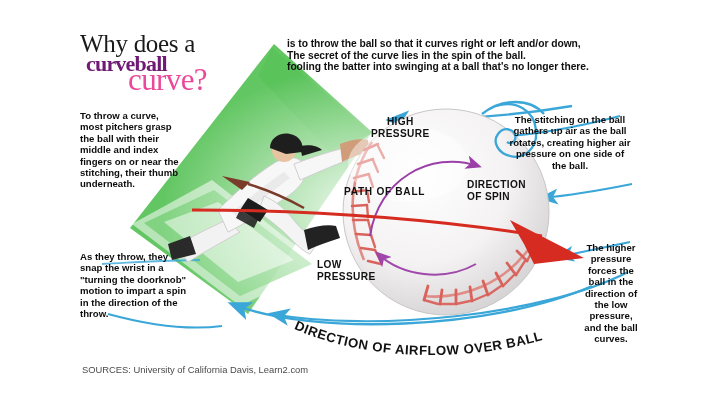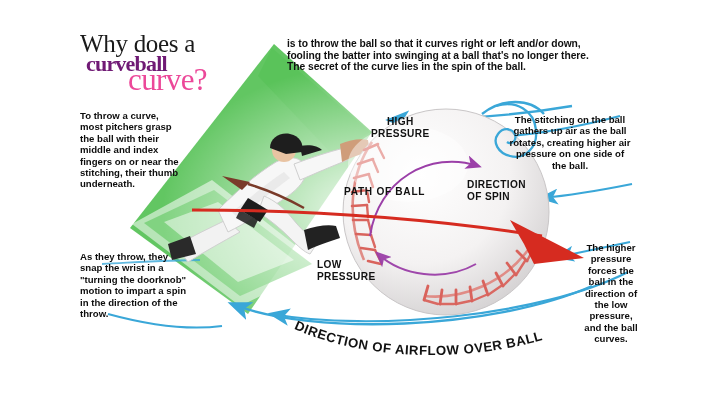--- a/index.html
+++ b/index.html
@@ -224,22 +224,22 @@
     </svg>
 
     <div id="title">
       <span class="l1">Why does a</span>
       <span class="l2">curveball</span>
       <span class="l3">curve?</span>
     </div>
 
     <div id="intro">
       <div>is to throw the ball so that it curves right or left and/or down,</div>
+      <div>The secret of the curve lies in the spin of the ball.</div>
       <div>fooling the batter into swinging at a ball that's no longer there.</div>
-      <div>The secret of the curve lies in the spin of the ball.</div>
     </div>
 
     <div class="sideblock" id="blk-grip">To throw a curve, most pitchers grasp the ball with their middle and index fingers on or near the stitching, their thumb underneath.</div>
     <div class="sideblock" id="blk-stitch">The stitching  on the ball gathers up air as the ball rotates, creating higher air pressure on one side of the ball.</div>
     <div class="sideblock" id="blk-wrist">As they throw, they snap the wrist in a "turning the doorknob" motion to impart a spin in the direction of the throw.</div>
     <div class="sideblock" id="blk-force">The higher pressure forces the ball in the direction of the low pressure, and the ball curves.</div>
 
     <div class="dlabel" id="lbl-high">HIGH
 PRESSURE</div>
     <div class="dlabel" id="lbl-low">LOW
@@ -252,16 +252,17 @@
       <svg width="330" height="50" viewBox="0 0 330 50">
         <defs>
             <path id="arcPath" d="M4,12 C90,54 230,50 318,2"></path>
           </defs>
         <text>
           <textPath href="#arcPath" startOffset="2%" id="airflow-textpath">DIRECTION OF AIRFLOW OVER BALL</textPath>
         </text>
       </svg>
     </div>
 
+    <div class="footer" id="src">SOURCES: University of California Davis, Learn2.com</div>
     <div class="footer" id="credit">Clay Frost / MSNBC</div>
 
   </div>
 </div>
 
 </body></html>

